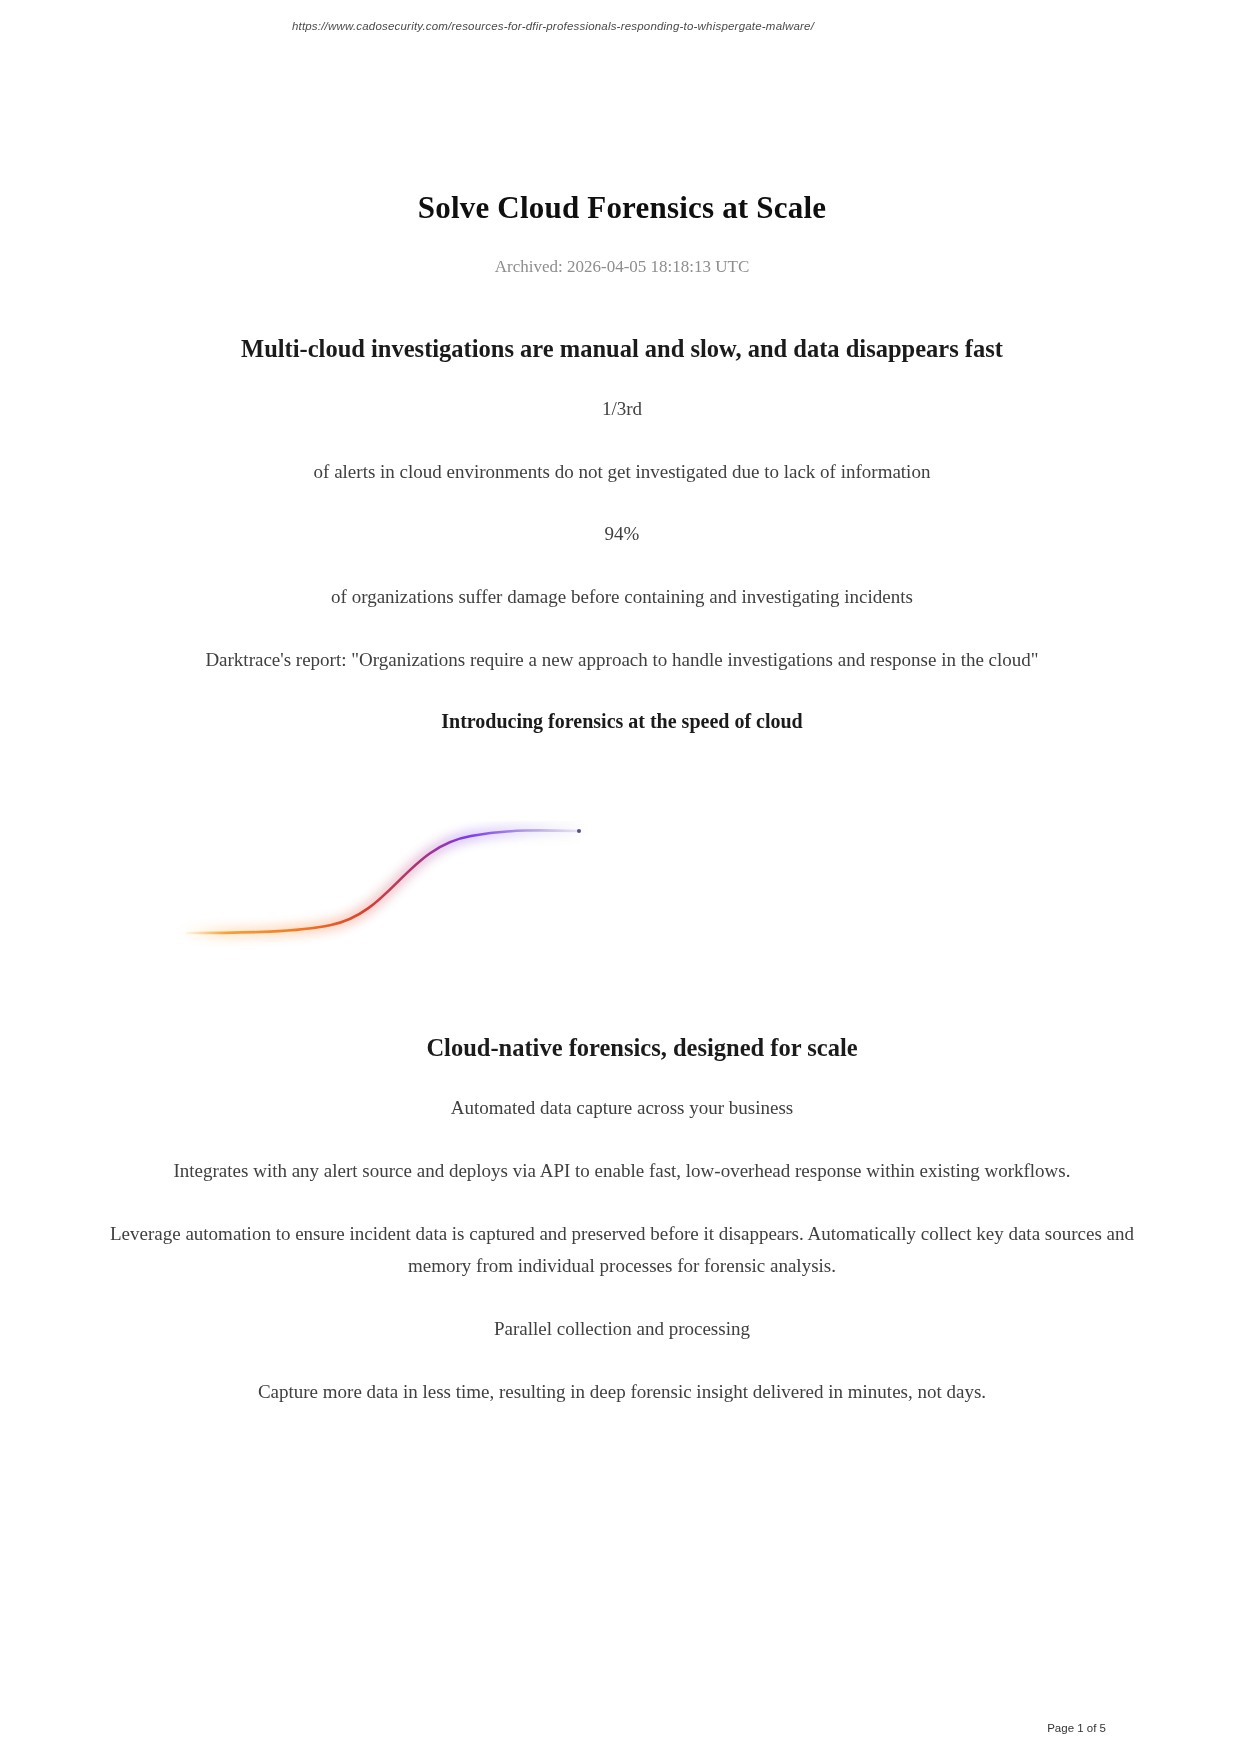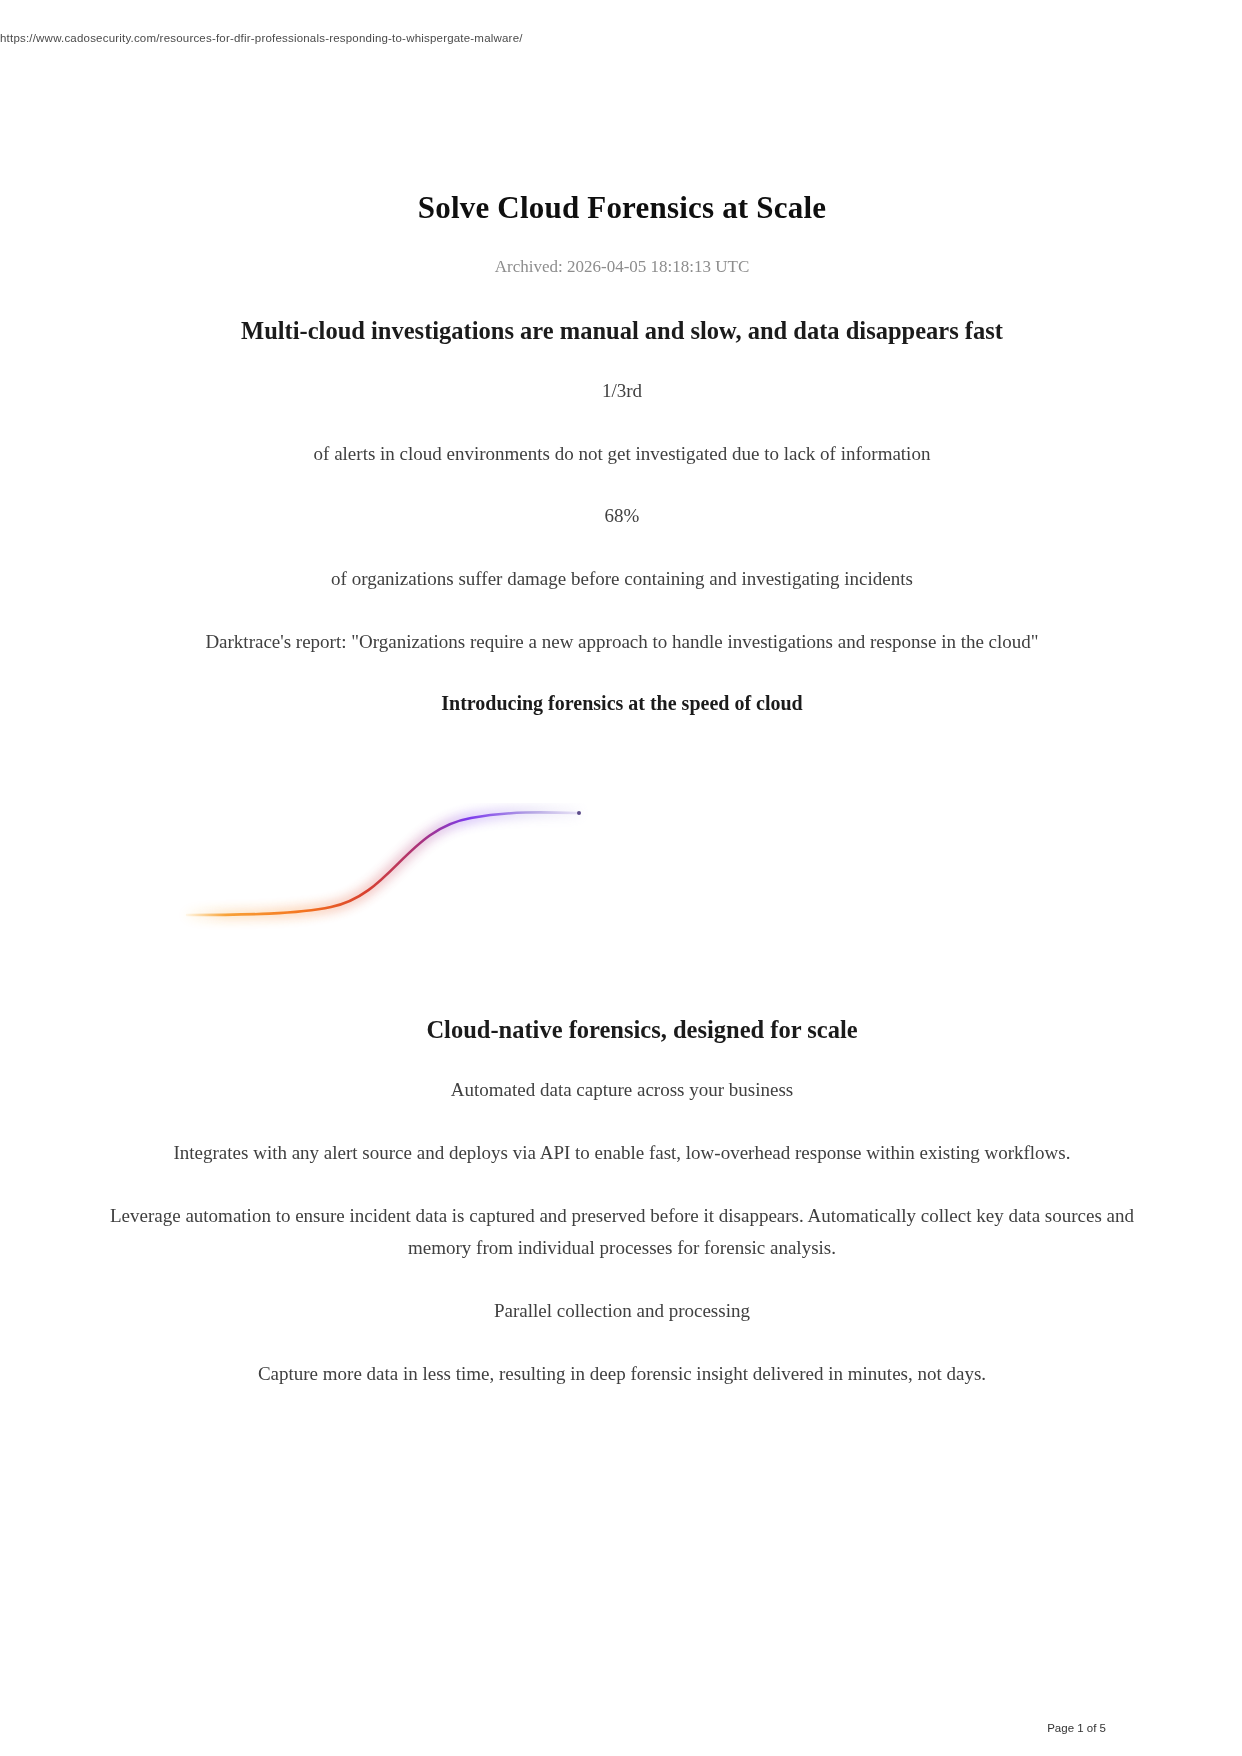--- a/index.html
+++ b/index.html
@@ -7,28 +7,29 @@
   body {
     width: 1242px;
     height: 1756px;
     position: relative;
     font-family: "Liberation Serif", serif;
     color: #1c1c1c;
     overflow: hidden;
   }
   .url-header {
     position: absolute;
-    top: 32px;
+    top: 20px;
     left: 0;
     width: 1106px;
-    text-align: left;
+    text-align: center;
     font-family: "Liberation Sans", sans-serif;
     font-size: 11.5px;
     color: #4a4a4a;
     letter-spacing: 0.2px;
+    font-style: italic;
   }
   .content {
     position: absolute;
     left: 107px;
     top: 0;
     width: 1030px;
     text-align: center;
   }
   .doc-title {
     margin-top: 190px;
@@ -36,21 +37,21 @@
     font-weight: bold;
     color: #0f0f0f;
     letter-spacing: 0.2px;
   }
   .archived-line {
     margin-top: 31px;
     font-size: 17px;
     color: #8d8d8d;
   }
   .section-heading {
-    margin-top: 40px;
+    margin-top: 58px;
     font-size: 24.5px;
     font-weight: bold;
     color: #1b1b1b;
   }
   .body-text {
     margin-top: 30px;
     font-size: 19px;
     line-height: 1.72;
     color: #404040;
   }
@@ -92,21 +93,21 @@
 <div class="content">
 
   <h1 class="doc-title">Solve Cloud Forensics at Scale</h1>
 
   <div class="archived-line">Archived: 2026-04-05 18:18:13 UTC</div>
 
   <h2 class="section-heading">Multi-cloud investigations are manual and slow, and data disappears fast</h2>
 
   <p class="body-text">1/3rd</p>
   <p class="body-text">of alerts in cloud environments do not get investigated due to lack of information</p>
-  <p class="body-text">68%</p>
+  <p class="body-text">94%</p>
   <p class="body-text">of organizations suffer damage before containing and investigating incidents</p>
   <p class="body-text">Darktrace's report: "Organizations require a new approach to handle investigations and response in the cloud"</p>
 
   <h3 class="sub-heading">Introducing forensics at the speed of cloud</h3>
 
   <div class="curve-figure">
     <svg width="420" height="135" viewBox="0 0 420 135">
       <defs>
         <linearGradient id="curveGrad" x1="0" y1="0" x2="1" y2="0">
           <stop offset="0" stop-color="#f9a825" stop-opacity="0.1"></stop>

